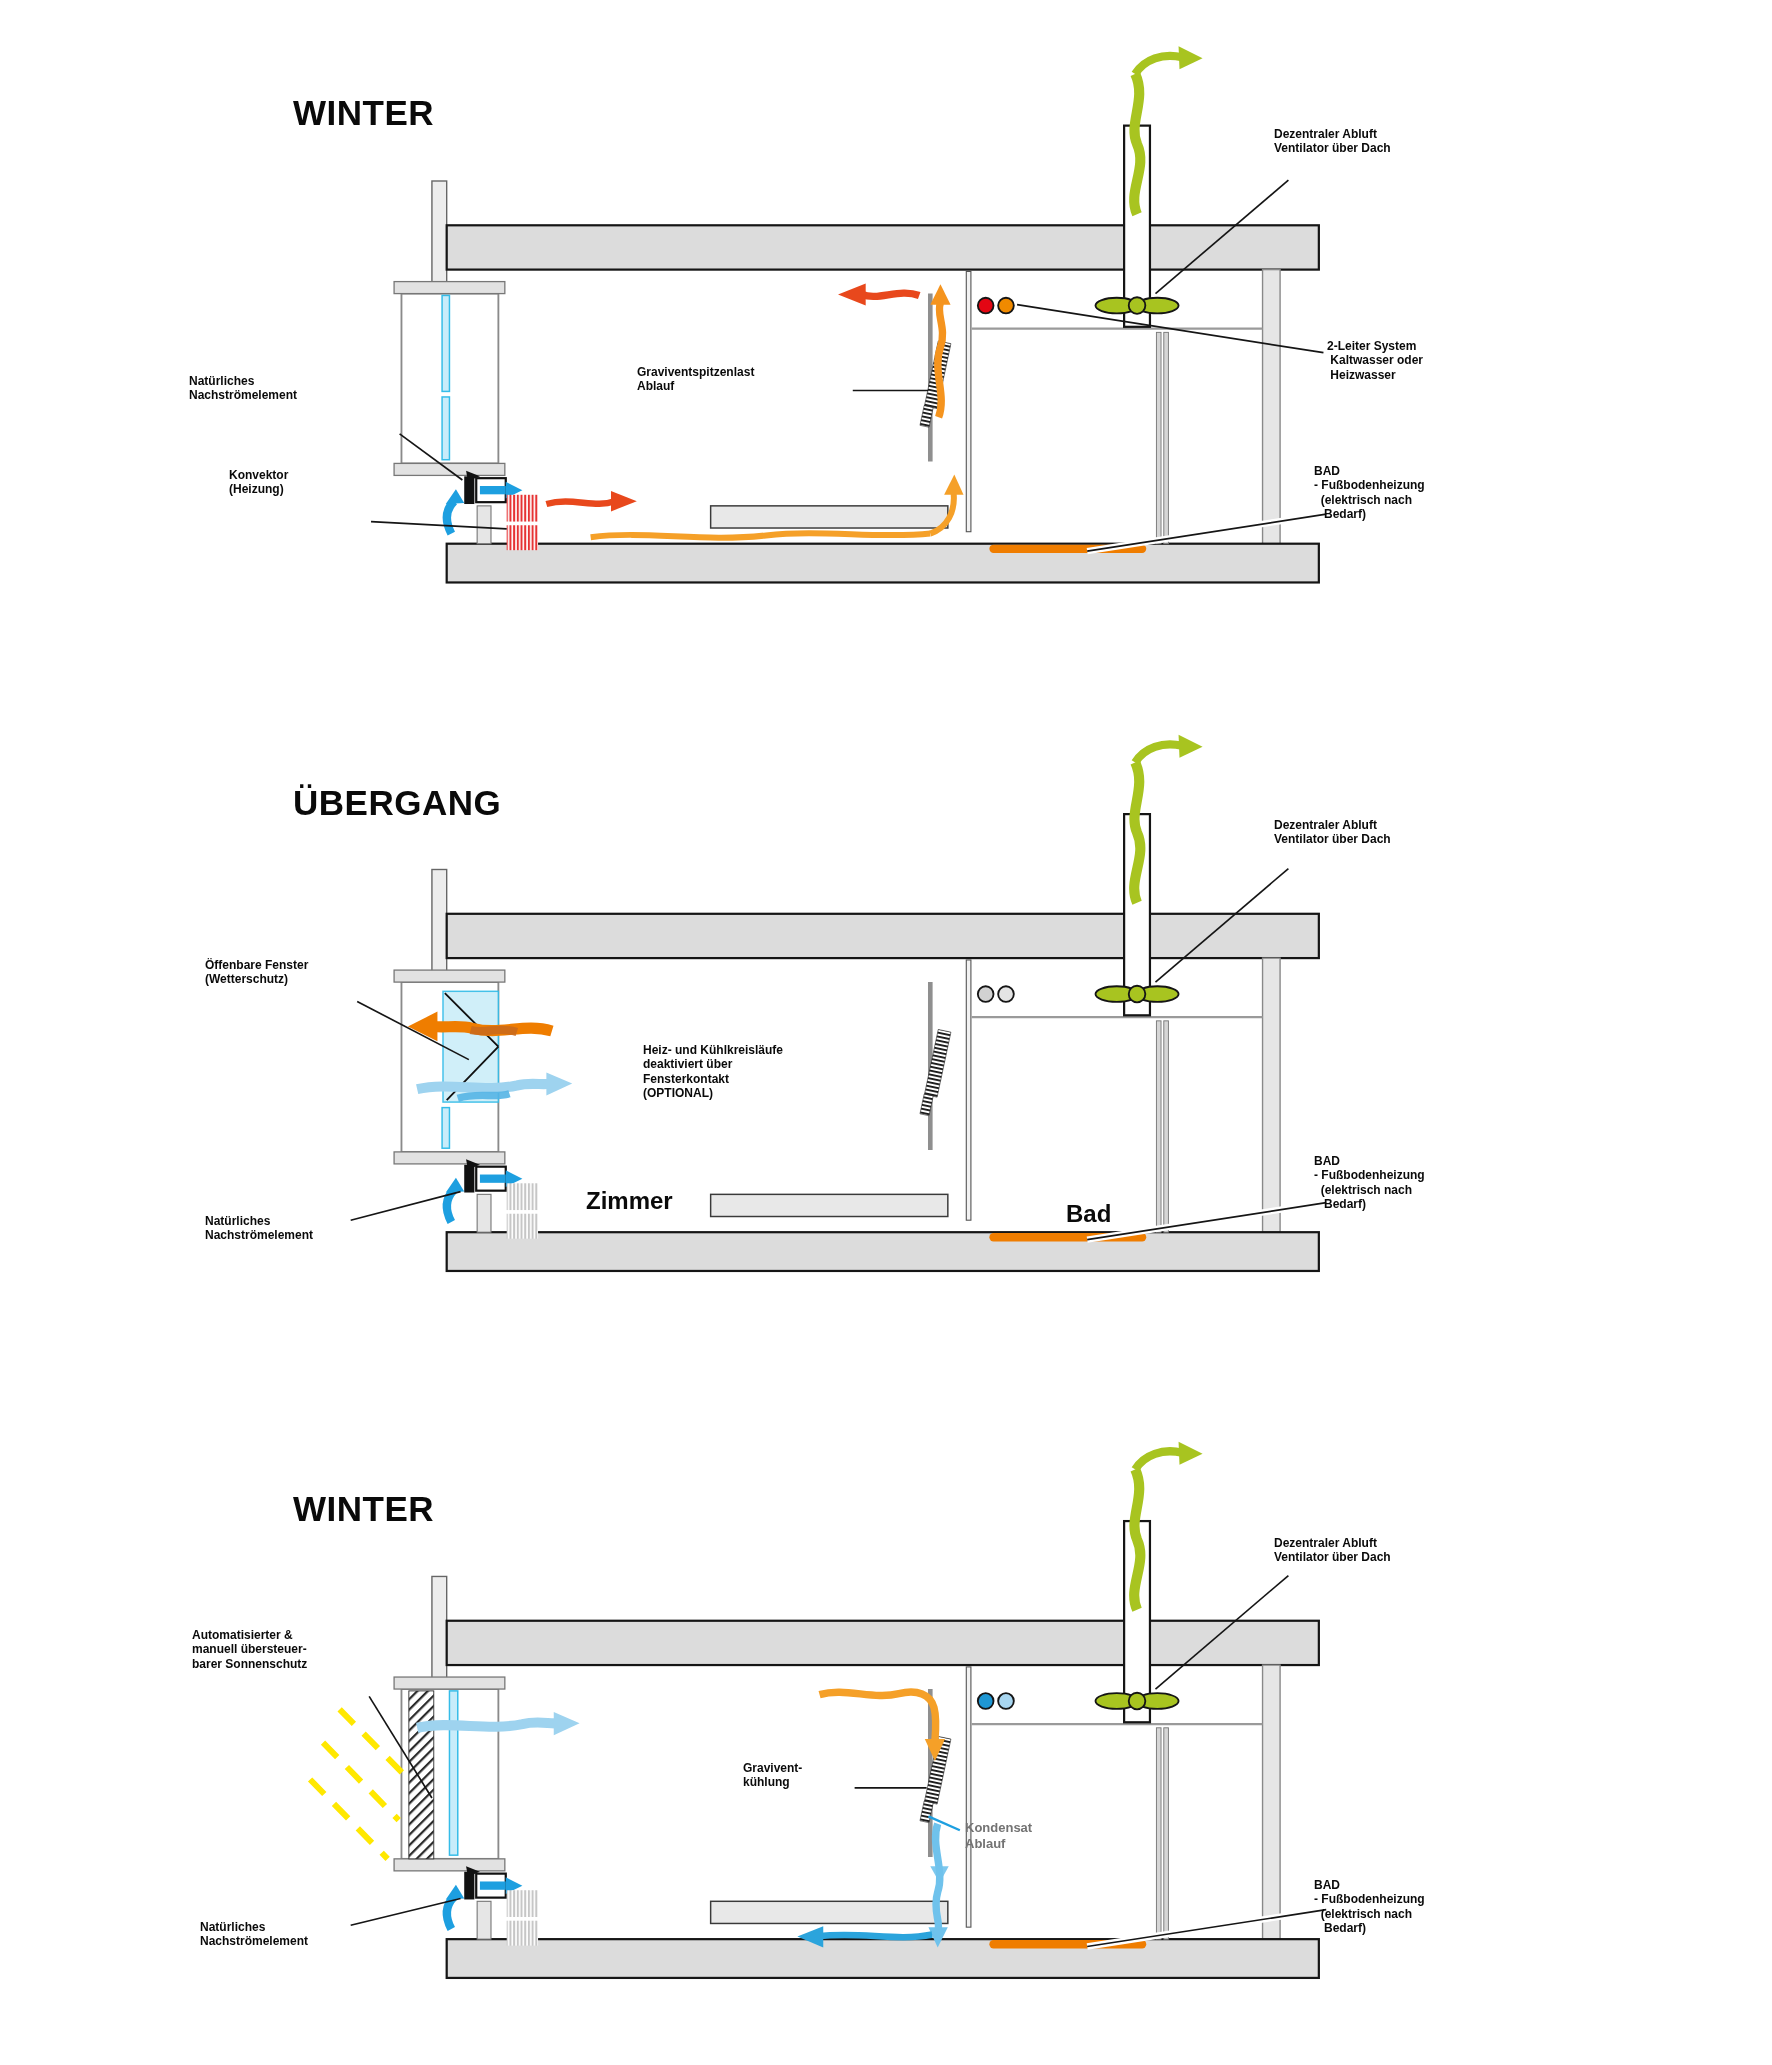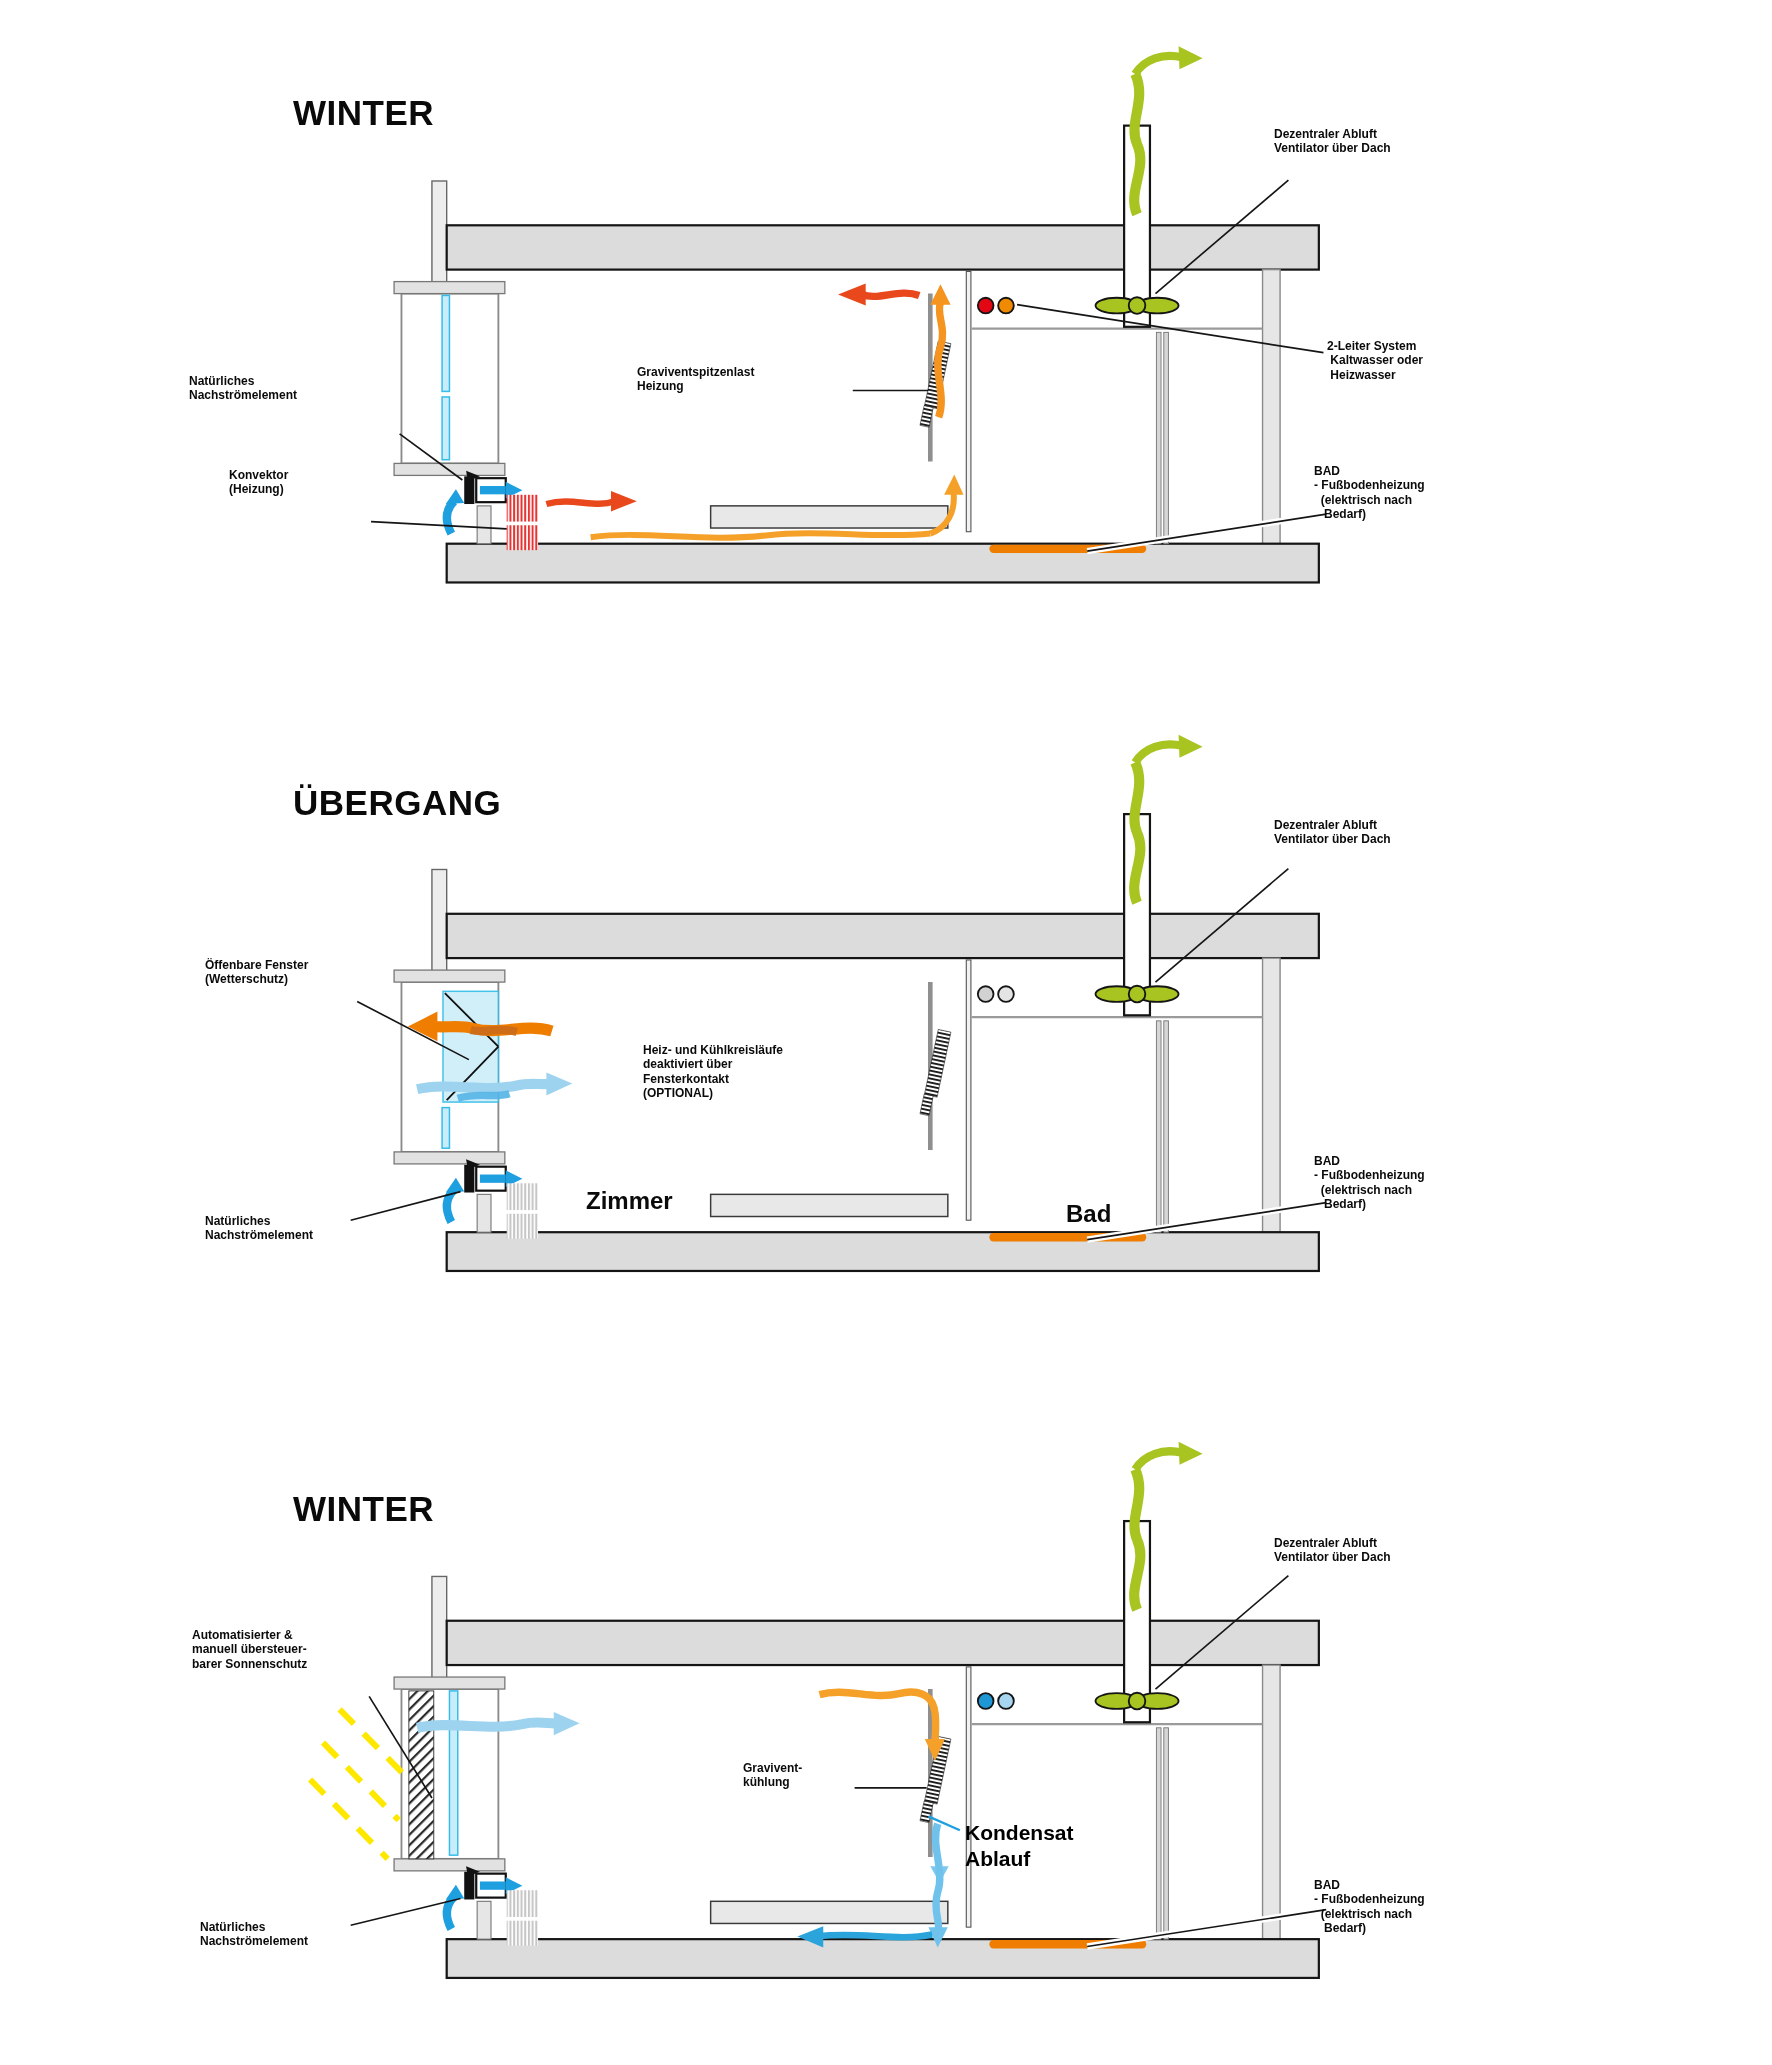--- a/index.html
+++ b/index.html
@@ -3,21 +3,21 @@
 <meta charset="utf-8">
 <style>
   html,body{margin:0;padding:0;background:#ffffff;}
   #app{position:relative;width:1772px;height:2066px;background:#fff;overflow:hidden;
        font-family:"Liberation Sans",sans-serif;margin-top:22px;}
   #drawing{position:absolute;left:0;top:0;}
   .lbl{position:absolute;font-family:"Liberation Sans",sans-serif;font-weight:bold;
        font-size:12px;line-height:1.19;color:#0a0a0a;white-space:pre;}
   .title{font-size:35px;letter-spacing:0.5px;}
   .room{font-size:24px;}
-  .cyan{color:#000000;font-size:21px;line-height:1.25;}
+  .cyan{color:#737373;font-size:13px;line-height:1.25;}
 </style>
 </head>
 <body>
 
 <div id="app">
 
 <svg id="drawing" width="1772" height="2066" viewBox="0 0 1920 2238">
   <defs>
     <pattern id="fins" width="5" height="4.2" patternUnits="userSpaceOnUse">
       <rect width="5" height="4.2" fill="#ffffff"></rect>
@@ -162,21 +162,21 @@
     <path d="M1006 432 L1040 447" stroke="#1d9fe0" stroke-width="2.5"></path>
   </g>
 </svg>
 
 <div class="lbl title" style="left:293px;top:70px">WINTER</div>
 <div class="lbl" style="left:189px;top:352px">Natürliches
 Nachströmelement</div>
 <div class="lbl" style="left:229px;top:446px">Konvektor
 (Heizung)</div>
 <div class="lbl" style="left:637px;top:343px">Graviventspitzenlast
-Heizung</div>
+Ablauf</div>
 <div class="lbl" style="left:1274px;top:105px">Dezentraler Abluft
 Ventilator über Dach</div>
 <div class="lbl" style="left:1327px;top:317px">2-Leiter System
  Kaltwasser oder
  Heizwasser</div>
 <div class="lbl" style="left:1314px;top:442px">BAD
 - Fußbodenheizung
   (elektrisch nach
    Bedarf)</div>
 

